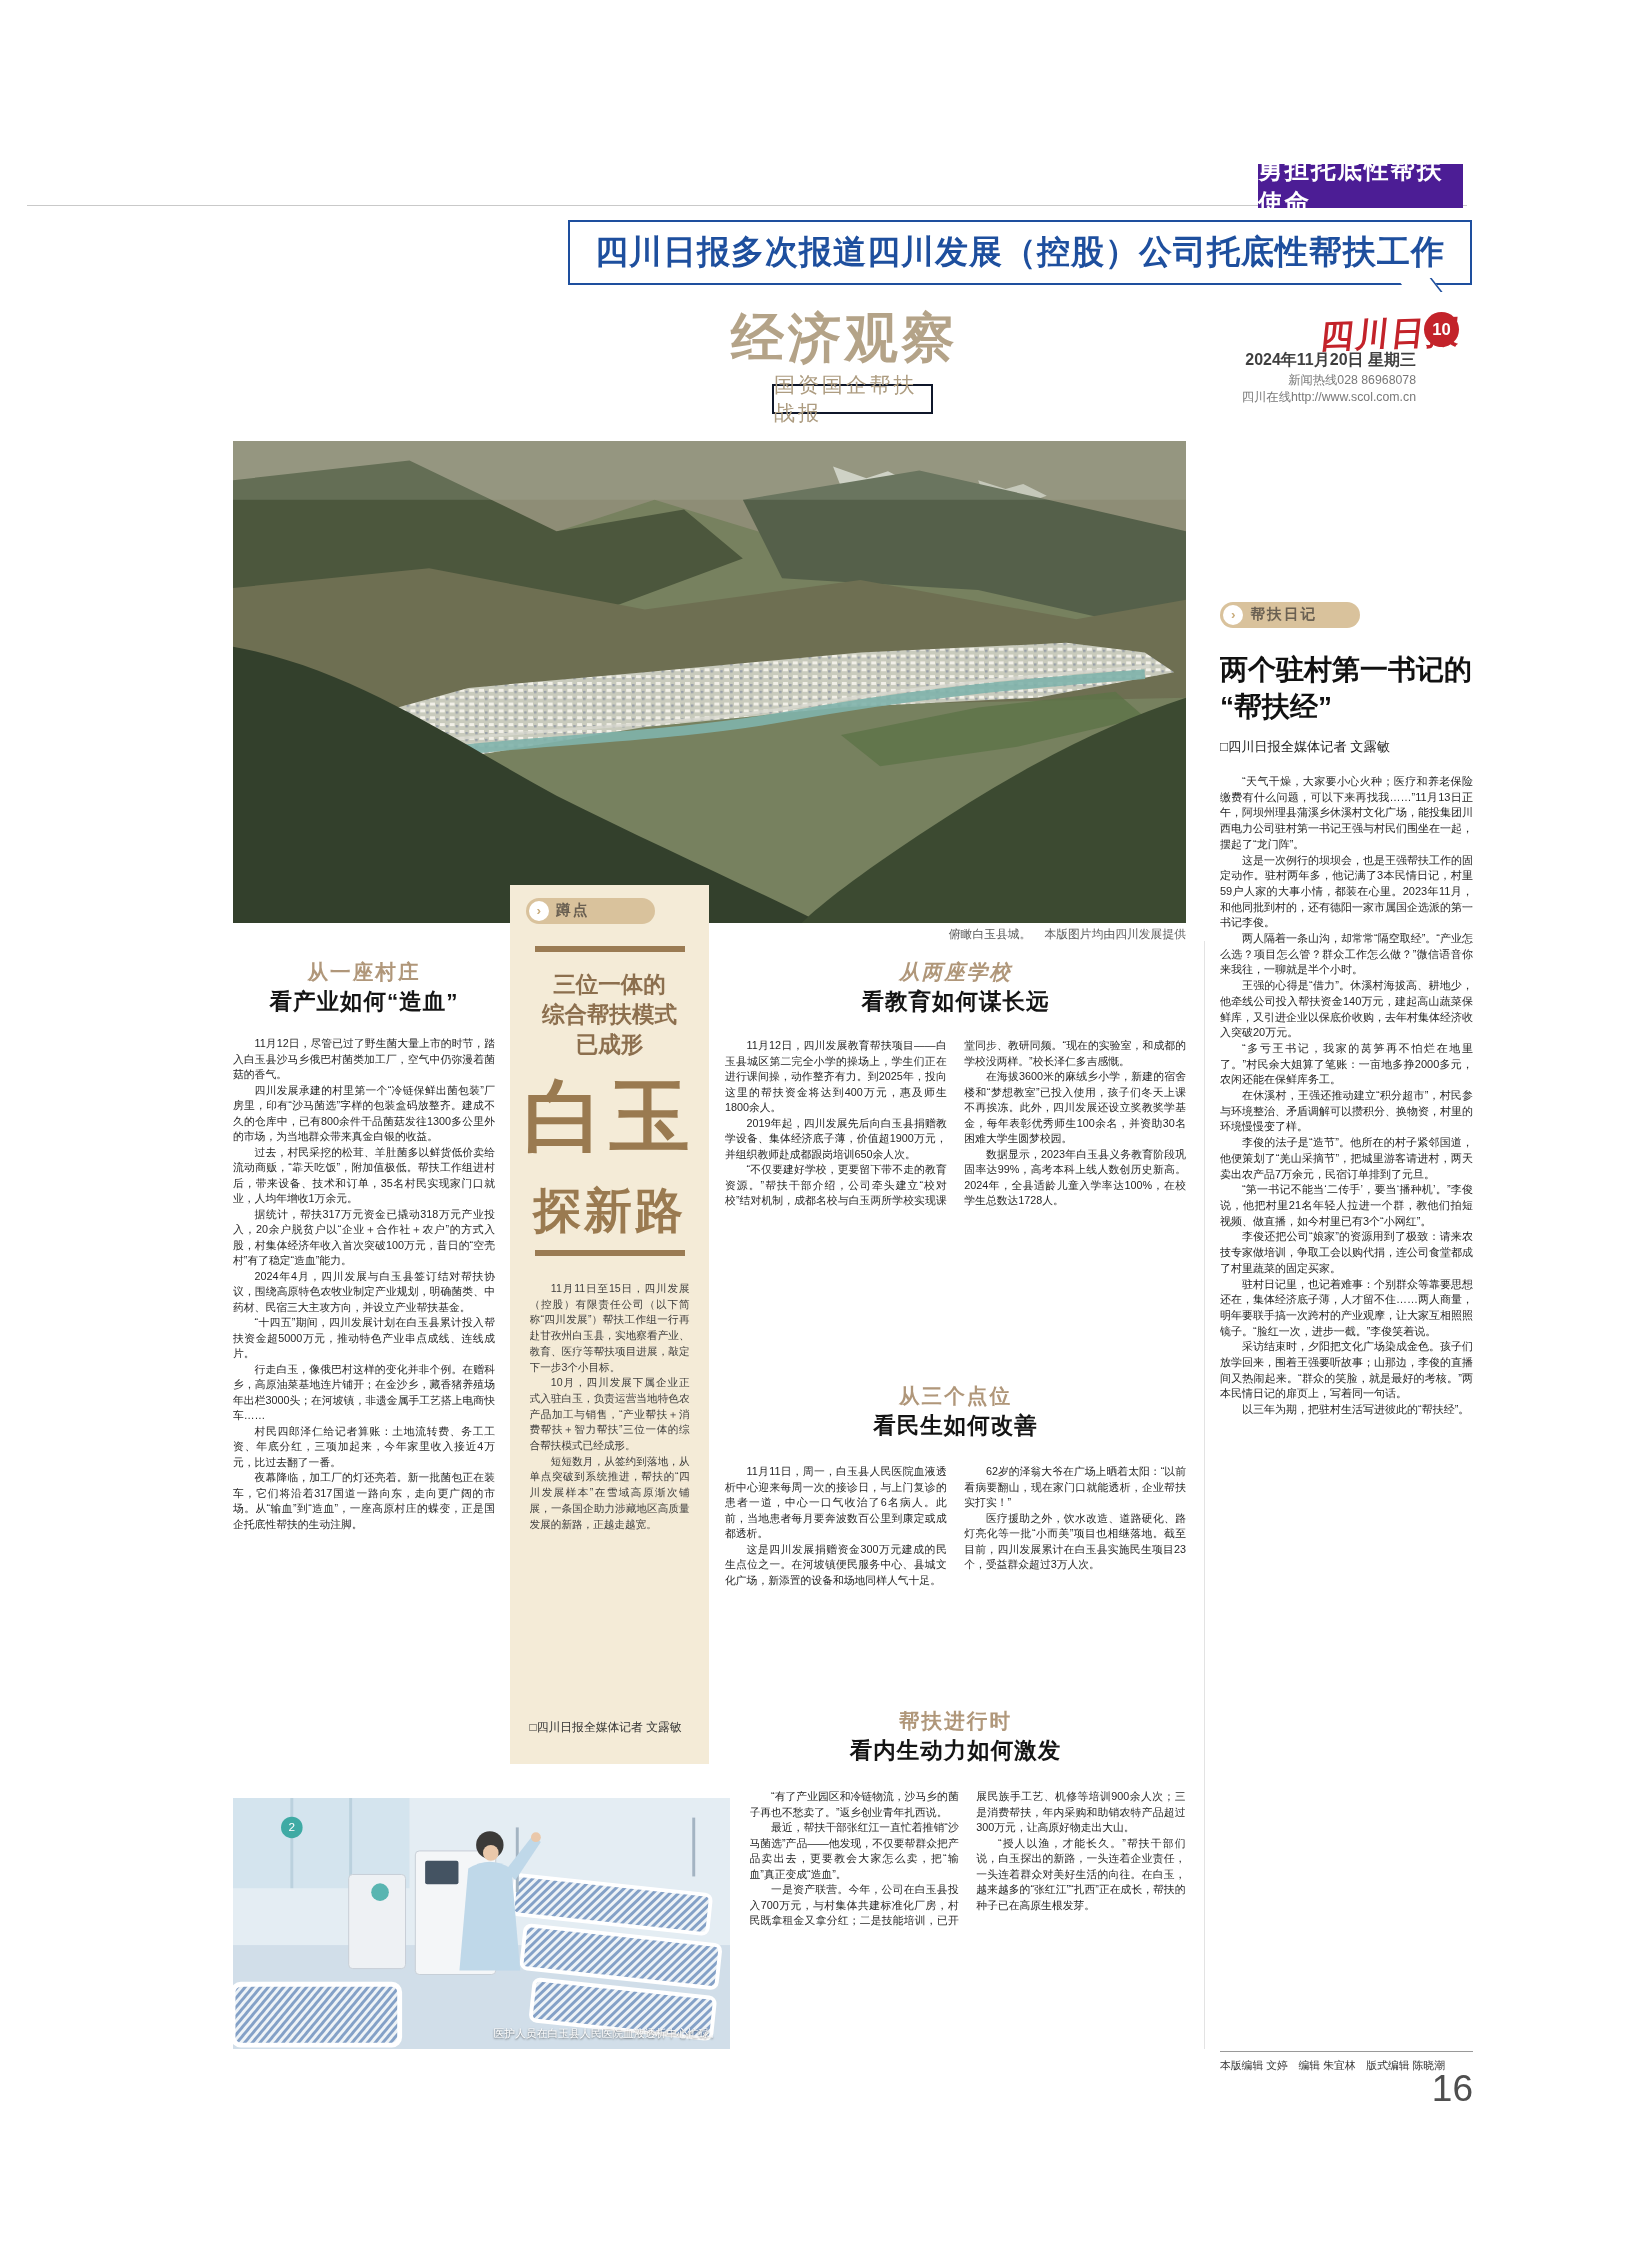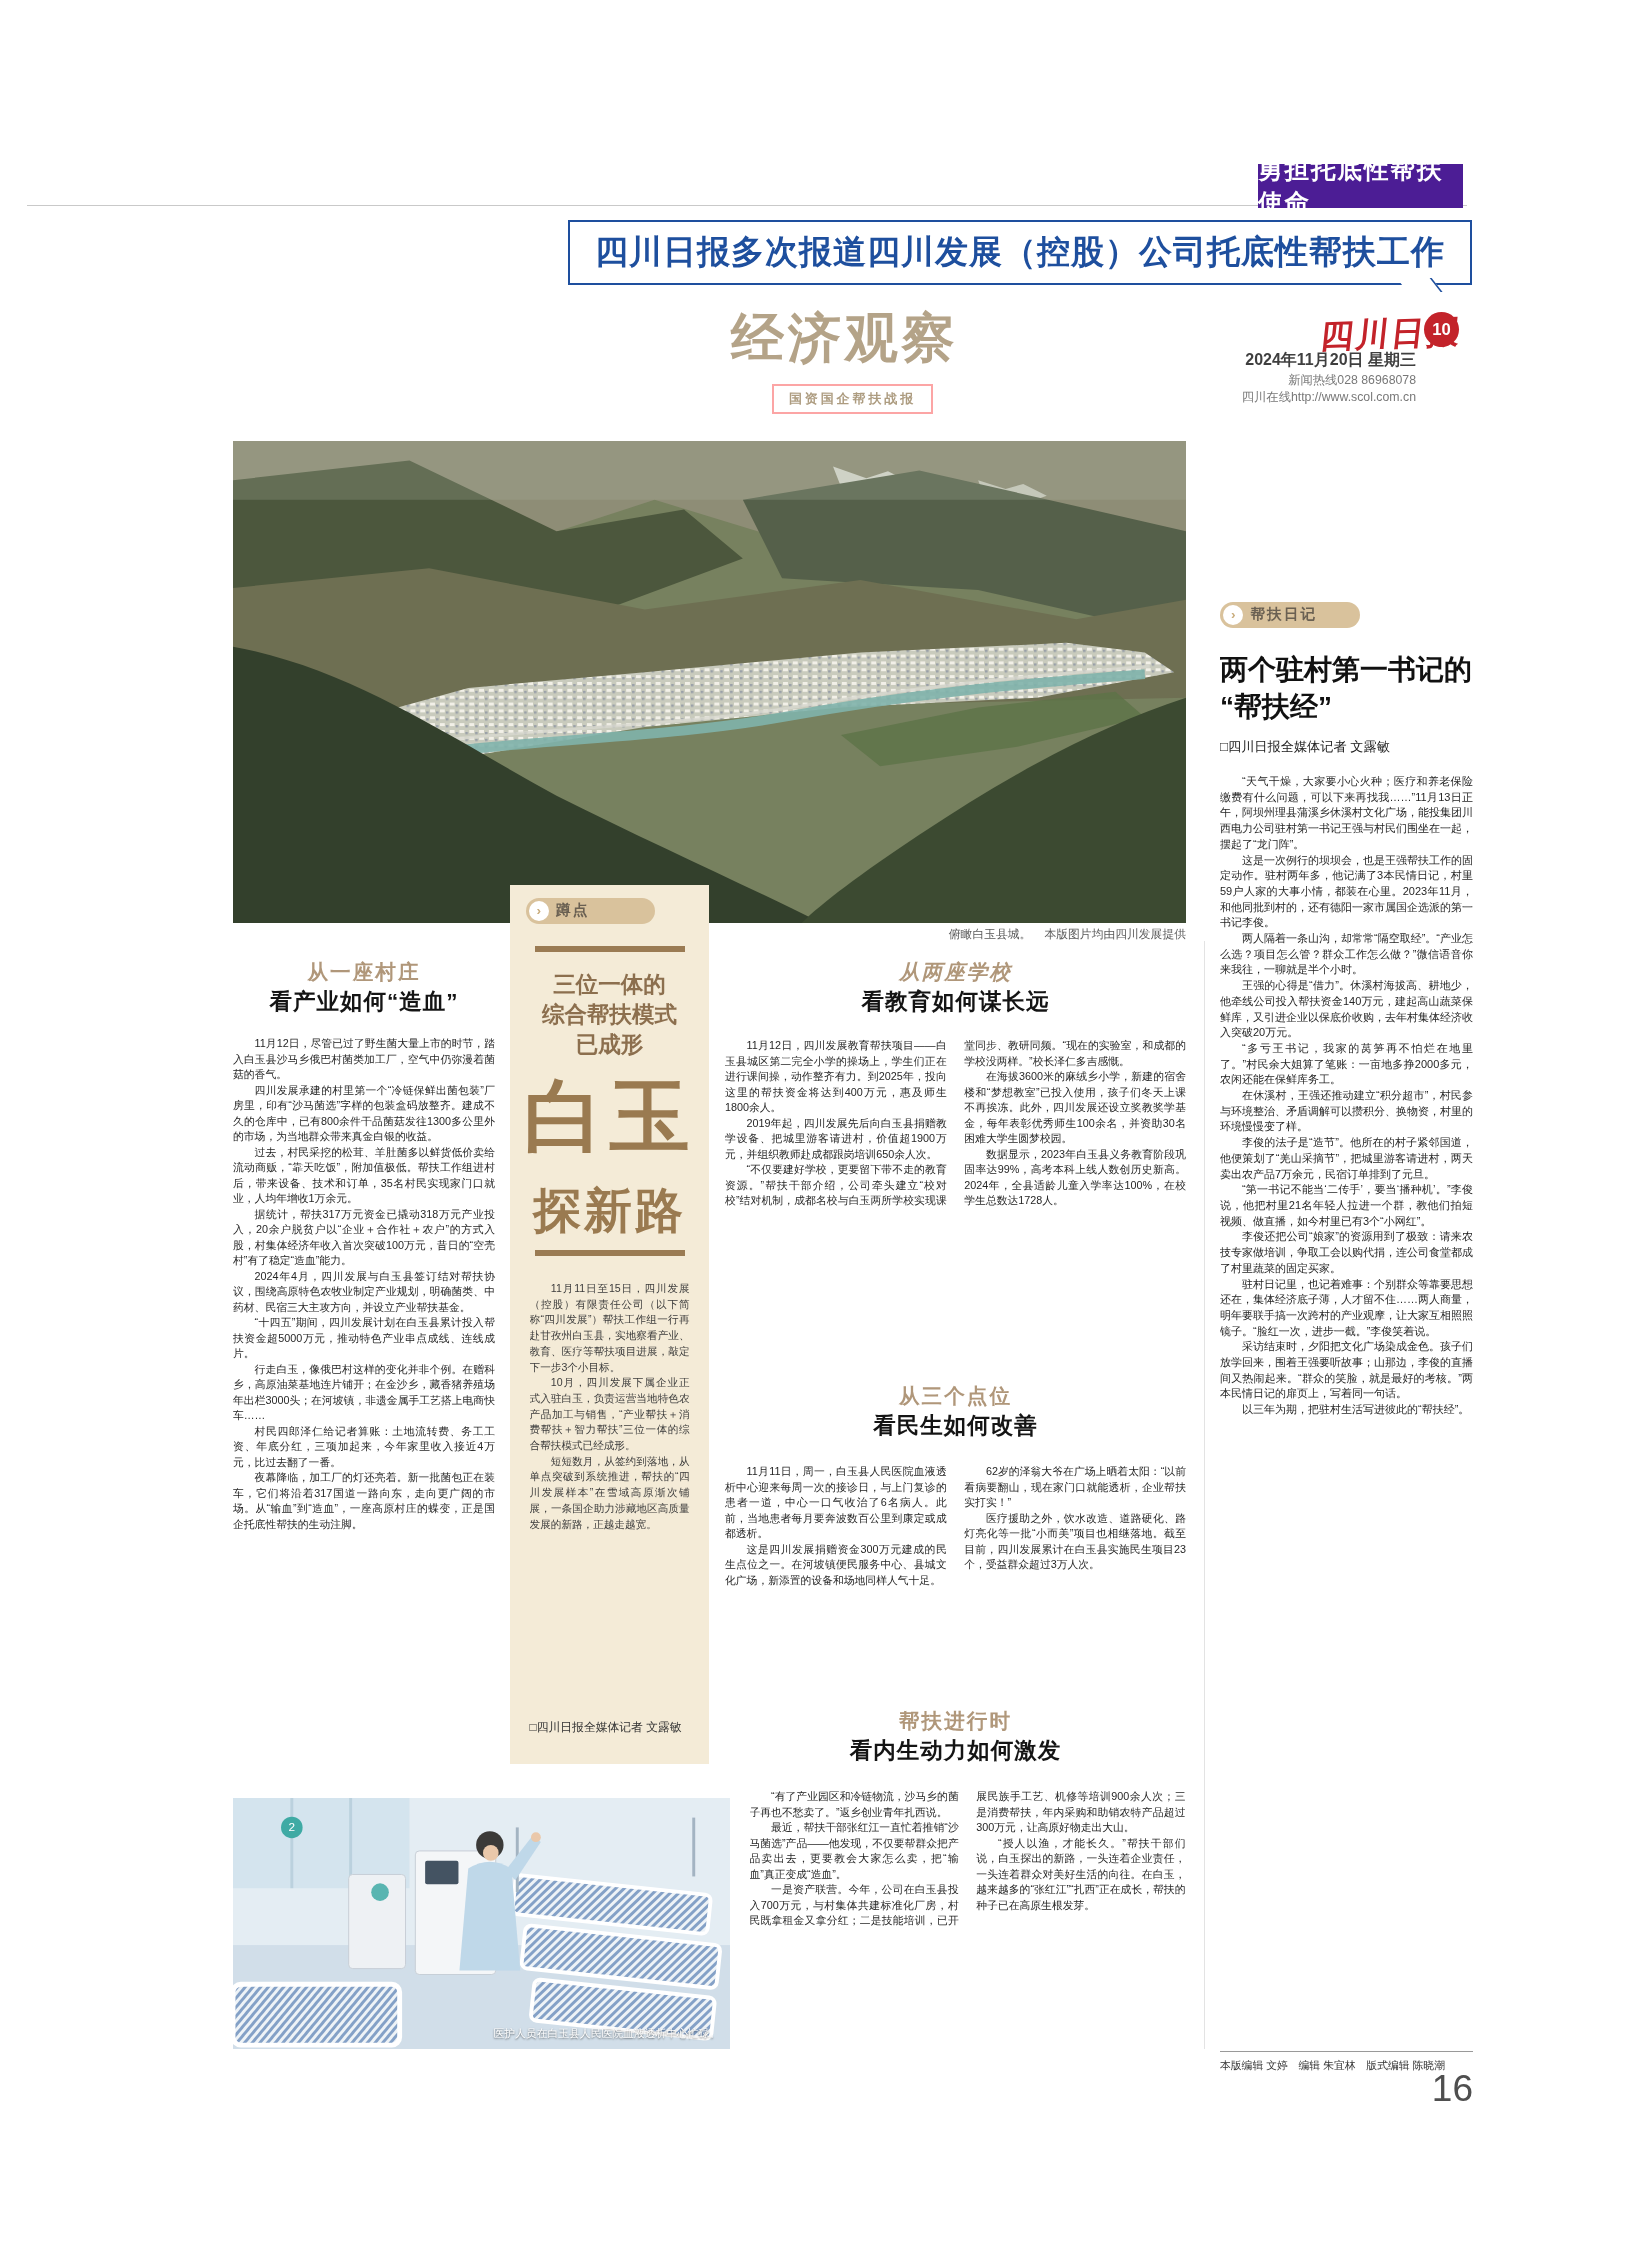--- a/index.html
+++ b/index.html
@@ -13,22 +13,22 @@
   .banner-box{position:absolute;left:568px;top:220px;width:900px;height:61px;
         border:2.9px solid #1e4f9e;background:#fff;display:flex;align-items:center;justify-content:center;}
   .banner-box span{color:#1e4f9e;font-size:33px;font-weight:bold;letter-spacing:1px;}
   .banner-tail{position:absolute;left:1402px;top:278px;width:33px;height:13.7px;
         border-right:2.9px solid #1e4f9e;transform:skewX(38deg);background:#fff;}
   
   .mast-title{position:absolute;left:731px;top:308px;width:245px;
         font-family:"DejaVu Serif",serif;font-weight:bold;font-size:53px;line-height:59px;
         color:#b4a388;letter-spacing:3.9px;}
   .mast-badge{position:absolute;left:772px;top:384px;width:157px;height:25.5px;
-        border:2px solid #fca5a5;color:#ad9c80;font-size:13px;letter-spacing:2.9px;
-        display:flex;align-items:center;justify-content:center;font-weight:bold;}
+        border:2px solid #0f172a;color:#ad9c80;font-size:21px;letter-spacing:2.9px;
+        display:flex;align-items:center;justify-content:center;}
   .paper-logo{position:absolute;left:1321px;top:312px;font-family:"DejaVu Serif",serif;
         font-weight:bold;font-size:33px;color:#c3232a;transform:skewX(-8deg) rotate(-2deg);letter-spacing:2px;}
   .page-badge{position:absolute;left:1424px;top:312px;width:35px;height:35px;border-radius:50%;
         background:#c3232a;color:#fff;font-size:16.7px;font-weight:bold;
         display:flex;align-items:center;justify-content:center;}
   .mast-date{position:absolute;left:1127px;top:350px;width:289px;text-align:right;
         font-size:16px;font-weight:bold;color:#3f3f3f;}
   .mast-hot{position:absolute;left:1127px;top:372px;width:289px;text-align:right;font-size:12.3px;color:#787878;}
   .mast-web{position:absolute;left:1127px;top:389px;width:289px;text-align:right;font-size:12.3px;color:#787878;}
   
@@ -187,21 +187,21 @@
         <p>村民四郎泽仁给记者算账：土地流转费、务工工资、年底分红，三项加起来，今年家里收入接近4万元，比过去翻了一番。</p>
         <p>夜幕降临，加工厂的灯还亮着。新一批菌包正在装车，它们将沿着317国道一路向东，走向更广阔的市场。从“输血”到“造血”，一座高原村庄的蝶变，正是国企托底性帮扶的生动注脚。</p>
       </div>
   </article>
 
   <article class="art art2">
     <div class="kicker">从两座学校</div>
     <div class="atitle">看教育如何谋长远</div>
     <div class="abody">
         <p>11月12日，四川发展教育帮扶项目——白玉县城区第二完全小学的操场上，学生们正在进行课间操，动作整齐有力。到2025年，投向这里的帮扶资金将达到400万元，惠及师生1800余人。</p>
-        <p>2019年起，四川发展先后向白玉县捐赠教学设备、把城里游客请进村，价值超1900万元，并组织教师赴成都跟岗培训650余人次。</p>
+        <p>2019年起，四川发展先后向白玉县捐赠教学设备、集体经济底子薄，价值超1900万元，并组织教师赴成都跟岗培训650余人次。</p>
         <p>“不仅要建好学校，更要留下带不走的教育资源。”帮扶干部介绍，公司牵头建立“校对校”结对机制，成都名校与白玉两所学校实现课堂同步、教研同频。“现在的实验室，和成都的学校没两样。”校长泽仁多吉感慨。</p>
         <p>在海拔3600米的麻绒乡小学，新建的宿舍楼和“梦想教室”已投入使用，孩子们冬天上课不再挨冻。此外，四川发展还设立奖教奖学基金，每年表彰优秀师生100余名，并资助30名困难大学生圆梦校园。</p>
         <p>数据显示，2023年白玉县义务教育阶段巩固率达99%，高考本科上线人数创历史新高。2024年，全县适龄儿童入学率达100%，在校学生总数达1728人。</p>
       </div>
   </article>
 
   <article class="art art3">
     <div class="kicker">从三个点位</div>
     <div class="atitle">看民生如何改善</div>
     <div class="abody">

